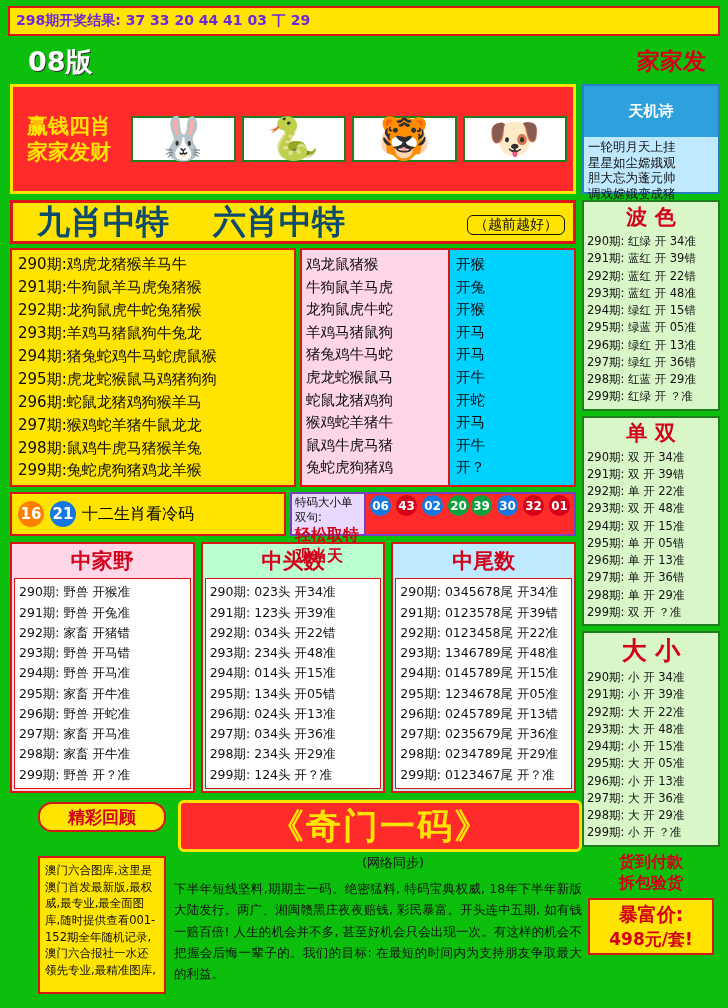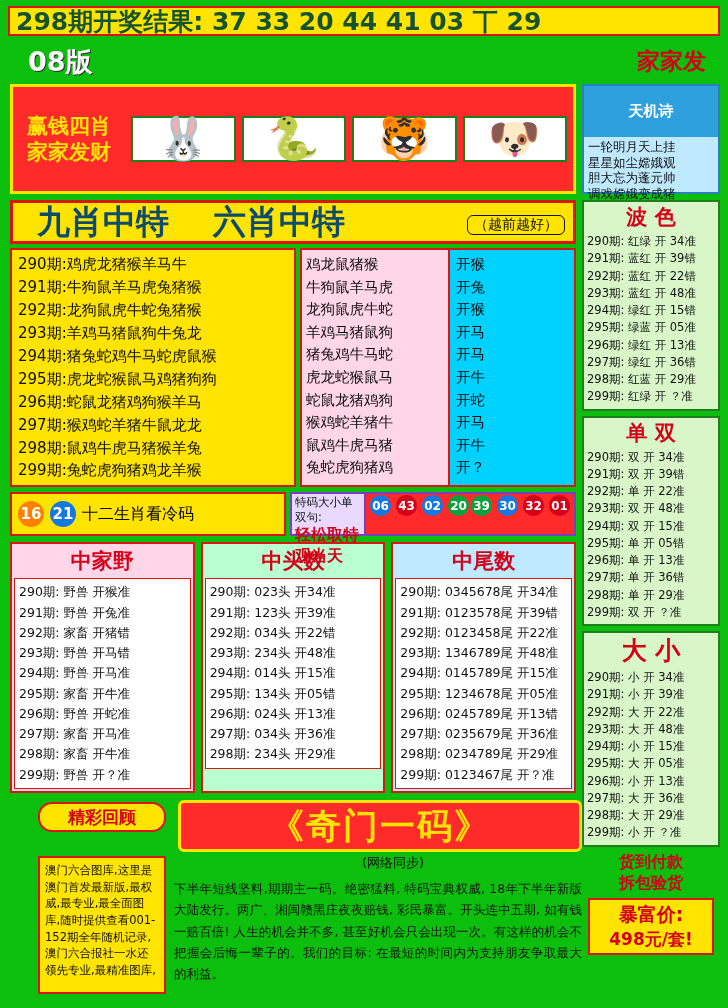--- a/index.html
+++ b/index.html
@@ -15,21 +15,21 @@
     background:#0cbf0c;
   }
   
   .topbar {
     position:absolute; left:8px; top:6px; width:712px; height:30px;
     background:#ffe400;
     border:2px solid #d91616;
     display:flex; align-items:center; padding-left:6px;
   }
   .topbar .t {
-    color:#14532d; font-weight:bold; font-size:25px; letter-spacing:0px;
+    color:#6d28d9; font-weight:bold; font-size:14px; letter-spacing:0px;
     font-family:"DejaVu Sans", sans-serif;
   }
   .issue-row {
     position:absolute; left:8px; top:44px; width:712px; height:34px;
   }
   .issue-no {
     position:absolute; left:20px; top:0; font-size:27px; font-weight:bold;
     color:#ffffff; text-shadow:1px 1px 0 #333;
     font-family:"DejaVu Sans", sans-serif;
   }
@@ -356,20 +356,21 @@
         <div class="sbody">
           <div class="row">290期: 023头  开34准</div>
           <div class="row">291期: 123头  开39准</div>
           <div class="row">292期: 034头  开22错</div>
           <div class="row">293期: 234头  开48准</div>
           <div class="row">294期: 014头  开15准</div>
           <div class="row">295期: 134头  开05错</div>
           <div class="row">296期: 024头  开13准</div>
           <div class="row">297期: 034头  开36准</div>
           <div class="row">298期: 234头  开29准</div>
+          <div class="row">299期: 124头  开？准</div>
         </div>
       </div>
       <div class="sbox b3">
         <div class="sh">中尾数</div>
         <div class="sbody">
           <div class="row">290期: 0345678尾  开34准</div>
           <div class="row">291期: 0123578尾  开39错</div>
           <div class="row">292期: 0123458尾  开22准</div>
           <div class="row">293期: 1346789尾  开48准</div>
           <div class="row">294期: 0145789尾  开15准</div>

